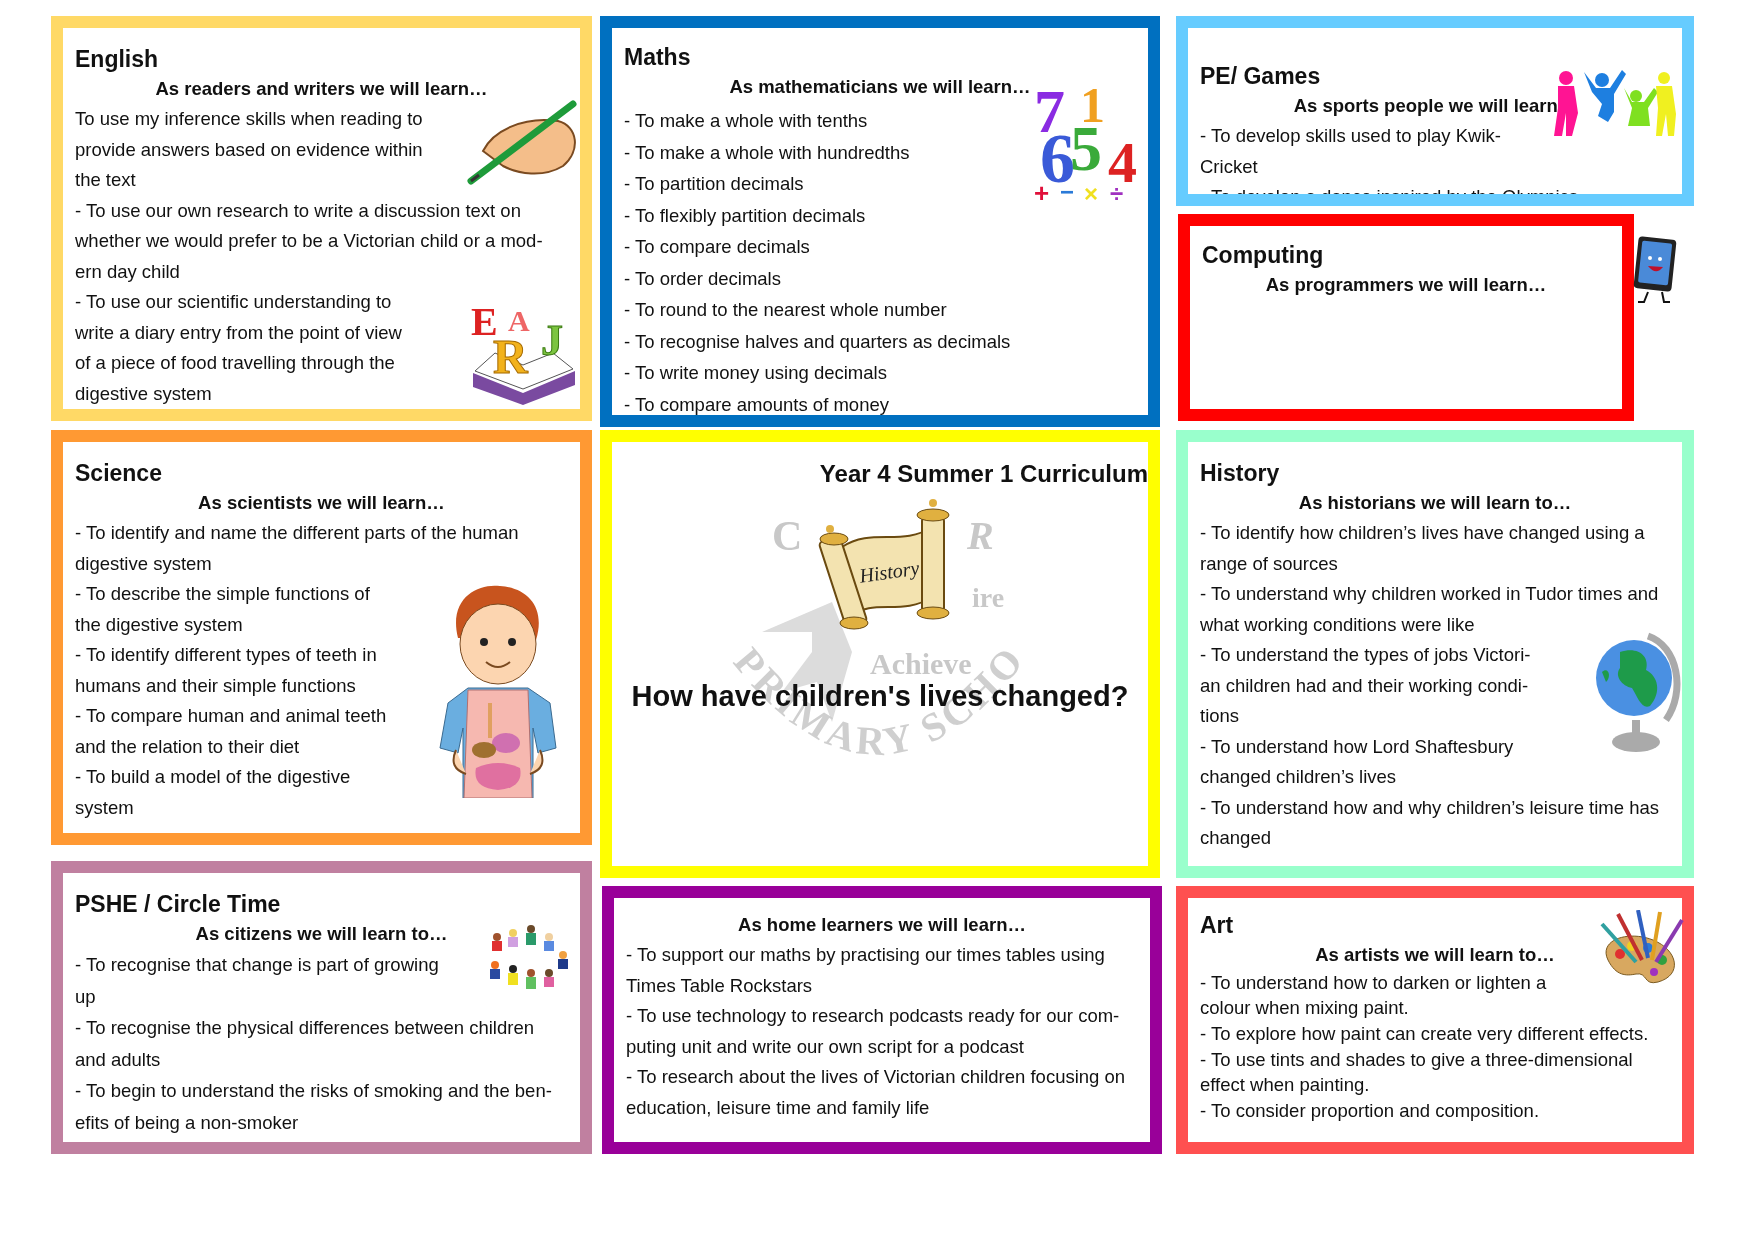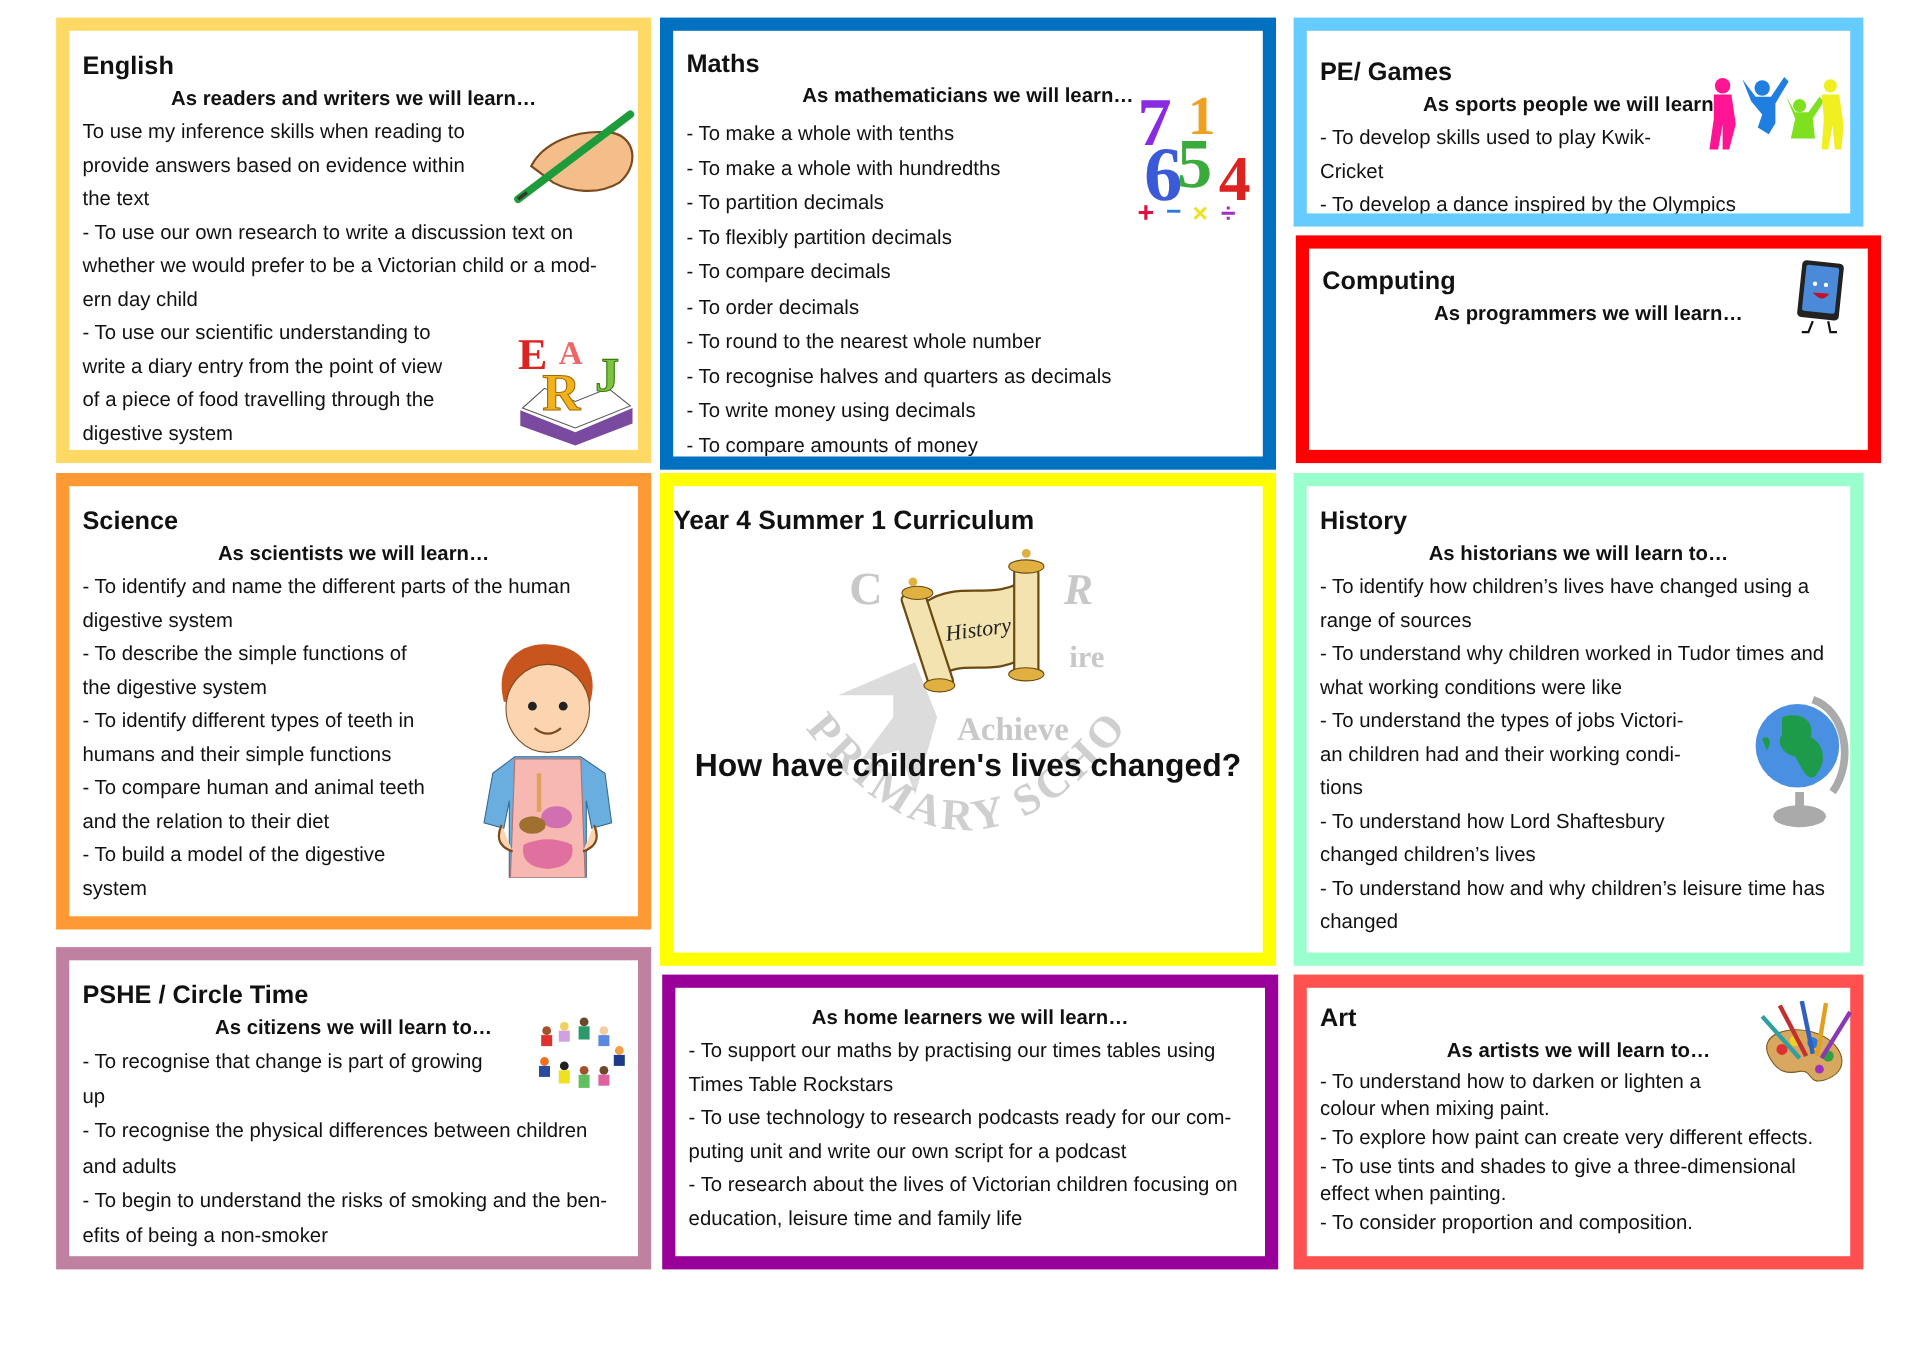--- a/index.html
+++ b/index.html
@@ -7,21 +7,21 @@
          font-family:"Liberation Sans", "DejaVu Sans", sans-serif; color:#111; }
   .box { position:absolute; box-sizing:border-box; background:#fff; border-style:solid; border-width:12px; }
   .inner { position:absolute; left:0; top:0; right:0; bottom:0; padding:14px 12px 0 12px; box-sizing:border-box; overflow:hidden; }
   .subject { font-weight:bold; font-size:23px; line-height:30px; margin:0; }
   .intro { font-weight:bold; font-size:18.5px; line-height:30px; margin:0;text-align:center; }
   .items { list-style:none; margin:0; padding:0; font-size:18.5px; line-height:30.5px; }
   .items li { margin:0; }
   .tight .items { line-height:21px; }
   .tight .items li { margin-bottom:9px; }
   .pic { position:absolute; }
-  .center-title { position:absolute; left:0; right:0; top:18px; text-align:left; font-weight:bold; font-size:24px; }
+  .center-title { position:absolute; left:0; right:0; top:18px; text-align:right; font-weight:bold; font-size:24px; }
   .center-question { position:absolute; left:0; right:0; top:238px; text-align:center; font-weight:bold; font-size:29px; z-index:2; }
   .watermark { position:absolute; color:#c8c8c8; font-family:"Liberation Serif", serif; font-weight:bold; z-index:1; }
 </style>
 </head>
 <body>
 
 <div class="box" style="left:51px;top:16px;width:541px;height:405px;border-color:#FFD966;">
   <div class="inner" style="padding-top:16px;">
     <p class="subject">English</p>
     <p class="intro">As readers and writers we will learn…</p>
@@ -77,21 +77,21 @@
     <text x="38" y="100" font-size="64" font-weight="bold" fill="#3aaa3a" font-family="Liberation Serif, serif">5</text>
     <text x="76" y="112" font-size="58" font-weight="bold" fill="#d22" font-family="Liberation Serif, serif">4</text>
     <text x="2" y="132" font-size="26" font-weight="bold" fill="#e0103a">+</text>
     <text x="28" y="130" font-size="24" font-weight="bold" fill="#2a7ad8">−</text>
     <text x="52" y="132" font-size="24" font-weight="bold" fill="#f0e020">×</text>
     <text x="78" y="132" font-size="24" font-weight="bold" fill="#a030c0">÷</text>
   </svg>
 </div>
 
 <div class="box" style="left:1176px;top:16px;width:518px;height:190px;border-color:#66CCFF;">
-  <div class="inner" style="padding-top:22px;">
+  <div class="inner" style="padding-top:33px;">
     <p class="subject">PE/ Games</p>
     <p class="intro">As sports people we will learn…</p>
     <ul class="items">
       <li>- To develop skills used to play  Kwik-</li>
       <li>Cricket</li>
       <li>- To develop a  dance inspired by the Olympics</li>
     </ul>
   </div>
   <svg class="pic" style="left:360px;top:40px;" width="130" height="70" viewBox="0 0 130 70">
     <g fill="#ff1493">
@@ -106,21 +106,21 @@
         <circle cx="88" cy="28" r="6"></circle>
         <path d="M76 20 L84 34 L96 34 L106 20 L110 24 L100 40 L102 58 L80 58 L84 40 Z"></path>
       </g>
     <g fill="#f0f020">
         <circle cx="116" cy="10" r="6"></circle>
         <path d="M108 18 L124 18 L128 46 L126 68 L120 68 L118 46 L114 68 L108 68 L110 40 Z"></path>
       </g>
   </svg>
 </div>
 
-<div class="box" style="left:1178px;top:214px;width:532px;height:207px;border-color:#FF0000;">
+<div class="box" style="left:1178px;top:214px;width:456px;height:207px;border-color:#FF0000;">
   <div class="inner tight" style="padding-top:14px;">
     <p class="subject">Computing</p>
     <p class="intro">As programmers we will learn…</p>
   </div>
   <svg class="pic" style="left:440px;top:10px;" width="50" height="70" viewBox="0 0 50 70">
     <rect x="6" y="2" width="38" height="52" rx="4" fill="#222" transform="rotate(6 25 28)"></rect>
     <rect x="10" y="6" width="30" height="42" rx="2" fill="#4a8ad8" transform="rotate(6 25 28)"></rect>
     <circle cx="20" cy="22" r="2" fill="#fff"></circle>
       <circle cx="30" cy="23" r="2" fill="#fff"></circle>
     <path d="M18 30 Q26 40 33 31 Z" fill="#c0102a"></path>

